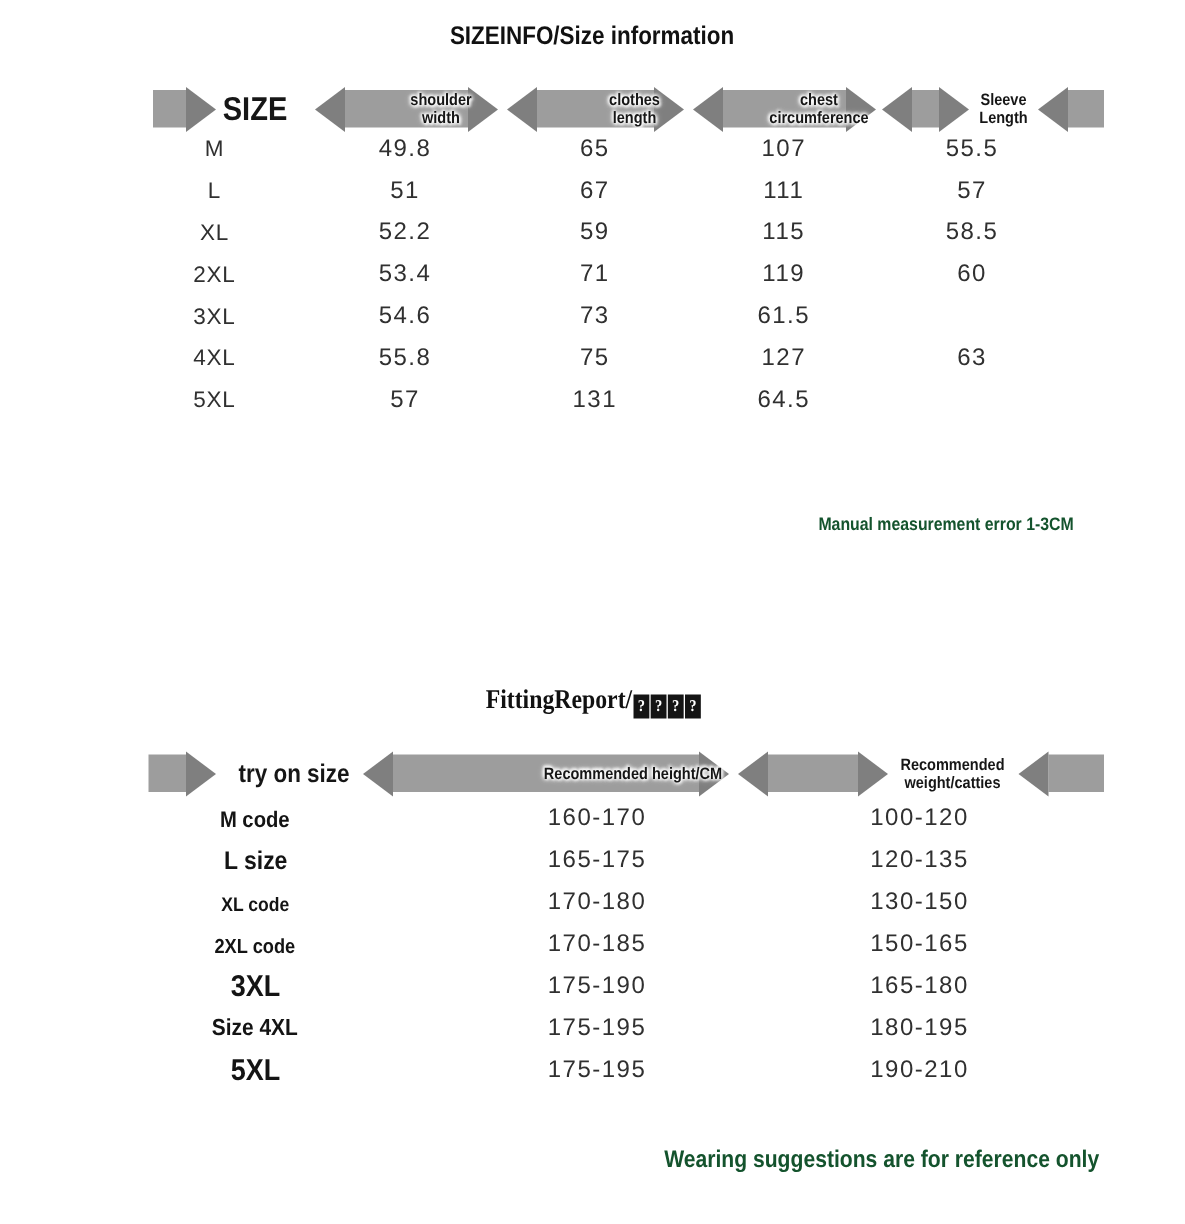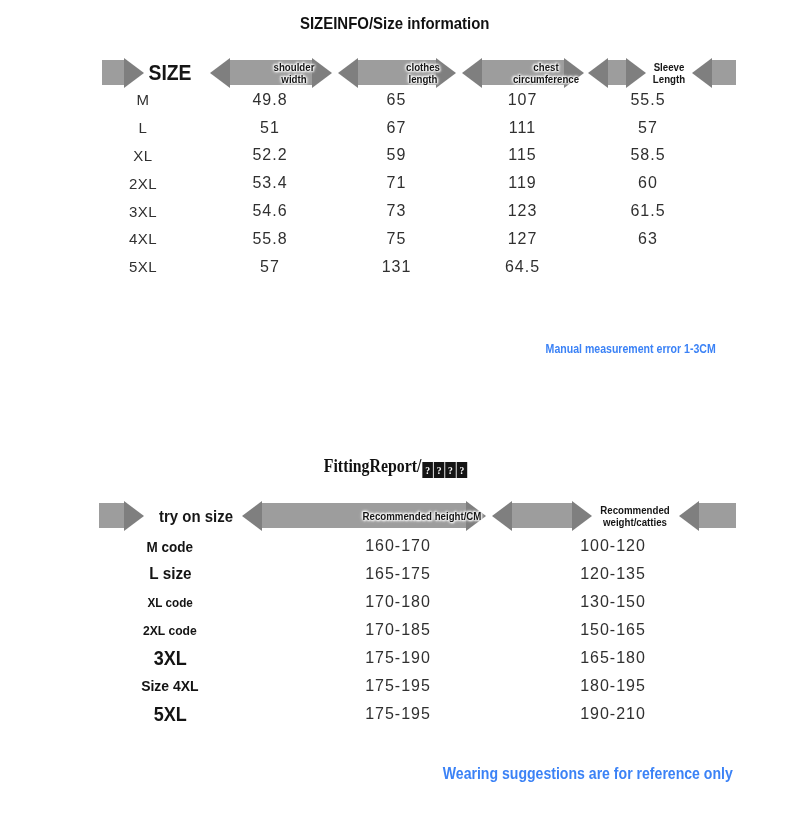--- a/index.html
+++ b/index.html
@@ -37,21 +37,21 @@
   .t1-row{display:grid;grid-template-columns:130px 124px 129px 123px 128px;height:27.8px;}
   .t2-rows{position:absolute;left:75px;top:532px;width:620px;}
   .t2-row{display:grid;grid-template-columns:190px 266px 164px;height:28px;}
   .cell{display:flex;align-items:center;justify-content:center;
         font-size:16px;letter-spacing:1px;color:#303030;}
   .t1-size{font-size:15px;letter-spacing:.5px;}
   .t2-label span{display:inline-block;transform:scaleX(.9);font-weight:700;color:#141414;
                  letter-spacing:0;white-space:nowrap;}
 
   
-  .note{position:absolute;font-weight:700;color:#3b82f6;white-space:nowrap;}
+  .note{position:absolute;font-weight:700;color:#14532d;white-space:nowrap;}
   .note-1{top:342px;right:63px;font-size:12px;}
   .note-2{top:765px;right:37px;font-size:16px;}
 </style>
 </head>
 <body>
 
 <div class="page">
 
   <div class="title t-main">
     <span class="squeeze">SIZEINFO/Size information</span>
@@ -126,21 +126,20 @@
       <div class="cell t1-size">2XL</div>
       <div class="cell">53.4</div>
       <div class="cell">71</div>
       <div class="cell">119</div>
       <div class="cell">60</div>
     </div>
     <div class="t1-row">
       <div class="cell t1-size">3XL</div>
       <div class="cell">54.6</div>
       <div class="cell">73</div>
-      <div class="cell">123</div>
       <div class="cell">61.5</div>
     </div>
     <div class="t1-row">
       <div class="cell t1-size">4XL</div>
       <div class="cell">55.8</div>
       <div class="cell">75</div>
       <div class="cell">127</div>
       <div class="cell">63</div>
     </div>
     <div class="t1-row">

